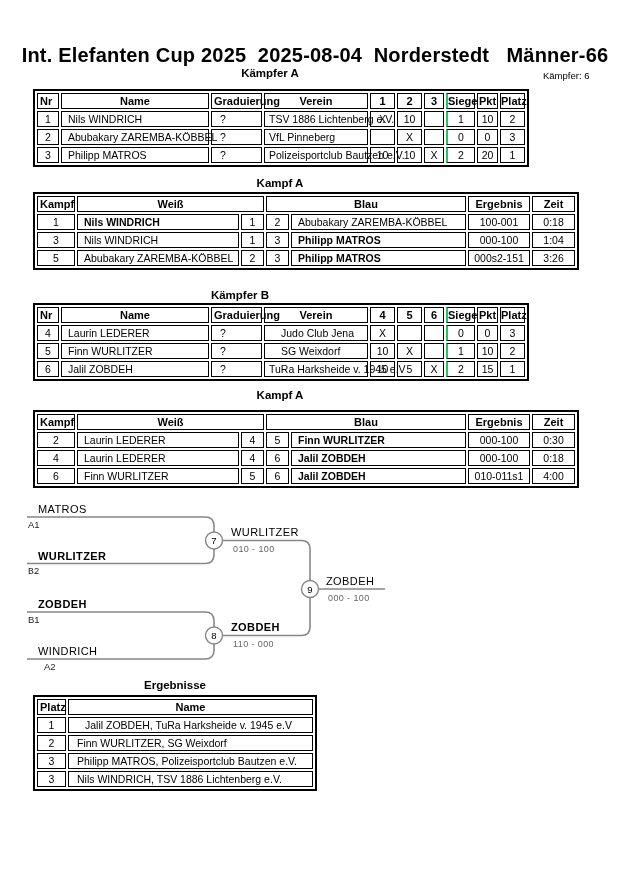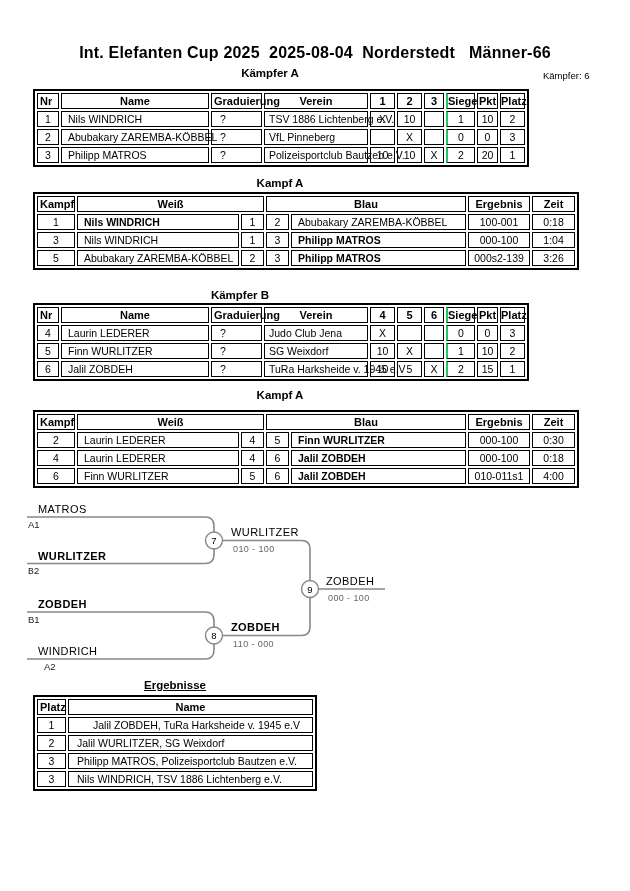--- a/index.html
+++ b/index.html
@@ -1,18 +1,18 @@
 <!DOCTYPE html>
 <html><head>
 <meta charset="utf-8">
 <style>
   html,body{margin:0;padding:0;background:#fff;}
   #page{position:relative;width:630px;height:891px;background:#fff;overflow:hidden;
         font-family:"Liberation Sans","DejaVu Sans",sans-serif;color:#000;}
-  .title{position:absolute;left:0;right:0;top:44px;text-align:center;font-size:16px;
+  .title{position:absolute;left:0;right:0;top:44px;text-align:center;font-size:20px;
          font-weight:bold;white-space:pre;letter-spacing:0.2px;}
   .caption{position:absolute;font-size:11.5px;font-weight:bold;transform:translateX(-50%);white-space:nowrap;}
   .count{position:absolute;left:543px;top:70px;font-size:9.5px;}
   table{border-collapse:separate;border-spacing:2px;border:2px solid #000;table-layout:fixed;
         position:absolute;background:#fff;}
   th,td{border:1px solid #000;overflow:visible;white-space:nowrap;height:14px;
         line-height:14px;padding:0 2px;font-size:10.5px;}
   th{font-size:11px;font-weight:bold;text-align:center;}
   td{text-align:center;}
   .tl{text-align:left;padding-left:6px;}
@@ -138,21 +138,21 @@
       <td class="tl b">Philipp MATROS</td>
       <td>000-100</td>
       <td>1:04</td>
     </tr>
     <tr>
       <td>5</td>
       <td class="tl">Abubakary ZAREMBA-KÖBBEL</td>
       <td>2</td>
       <td>3</td>
       <td class="tl b">Philipp MATROS</td>
-      <td>000s2-139</td>
+      <td>000s2-151</td>
       <td>3:26</td>
     </tr>
   </tbody>
     </table>
 
   <div class="caption" style="left:240px;top:289px;">Kämpfer B</div>
 
   <table style="left:33px;top:303px;width:485px;">
     <colgroup>
         <col style="width:22px">
@@ -176,33 +176,33 @@
       <th>5</th>
       <th>6</th>
       <th class="thickL" style="padding:0">Siege</th>
       <th style="padding:0">Pkt</th>
       <th style="padding:0">Platz</th>
     </tr>
     <tr>
       <td>4</td>
       <td class="tl">Laurin LEDERER</td>
       <td class="ql">?</td>
-      <td class="tl" style="padding-left:4px">Judo Club Jena</td>
+      <td class="tl" style="padding-left:16px">Judo Club Jena</td>
       <td>X</td>
       <td></td>
       <td></td>
       <td class="thickL">0</td>
       <td>0</td>
       <td>3</td>
     </tr>
     <tr>
       <td>5</td>
       <td class="tl">Finn WURLITZER</td>
       <td class="ql">?</td>
-      <td class="tl" style="padding-left:4px">SG Weixdorf</td>
+      <td class="tl" style="padding-left:16px">SG Weixdorf</td>
       <td>10</td>
       <td>X</td>
       <td></td>
       <td class="thickL">1</td>
       <td>10</td>
       <td>2</td>
     </tr>
     <tr>
       <td>6</td>
       <td class="tl">Jalil ZOBDEH</td>
@@ -298,39 +298,39 @@
     <span class="bk-seed" style="left:44px;top:161px;">A2</span>
 
     <span class="bk-name" style="left:231px;top:26px;">WURLITZER</span>
     <span class="bk-score" style="left:233px;top:44px;">010 - 100</span>
     <span class="bk-name b" style="left:231px;top:121px;">ZOBDEH</span>
     <span class="bk-score" style="left:233px;top:139px;">110 - 000</span>
     <span class="bk-name" style="left:326px;top:74.5px;">ZOBDEH</span>
     <span class="bk-score" style="left:328px;top:92.5px;">000 - 100</span>
   </div>
 
-  <div class="caption" style="left:175px;top:679px;text-decoration:underline;">Ergebnisse</div>
+  <div class="caption" style="left:175px;top:679px;">Ergebnisse</div>
 
   <table style="left:33px;top:695px;width:284px;">
     <colgroup>
         <col style="width:29px">
         <col style="width:245px">
       </colgroup>
     <tbody>
         <tr>
       <th class="tl" style="padding-left:2px">Platz</th>
       <th>Name</th>
     </tr>
     <tr>
       <td>1</td>
-      <td class="tl" style="padding-left:24px">Jalil ZOBDEH, TuRa Harksheide v. 1945 e.V</td>
-    </tr>
-    <tr>
-      <td>2</td>
-      <td class="tl" style="padding-left:8px">Jalil WURLITZER, SG Weixdorf</td>
+      <td class="tl" style="padding-left:16px">Jalil ZOBDEH, TuRa Harksheide v. 1945 e.V</td>
+    </tr>
+    <tr>
+      <td>2</td>
+      <td class="tl" style="padding-left:8px">Finn WURLITZER, SG Weixdorf</td>
     </tr>
     <tr>
       <td>3</td>
       <td class="tl" style="padding-left:8px">Philipp MATROS, Polizeisportclub Bautzen e.V.</td>
     </tr>
     <tr>
       <td>3</td>
       <td class="tl" style="padding-left:8px">Nils WINDRICH, TSV 1886 Lichtenberg e.V.</td>
     </tr>
   </tbody>

